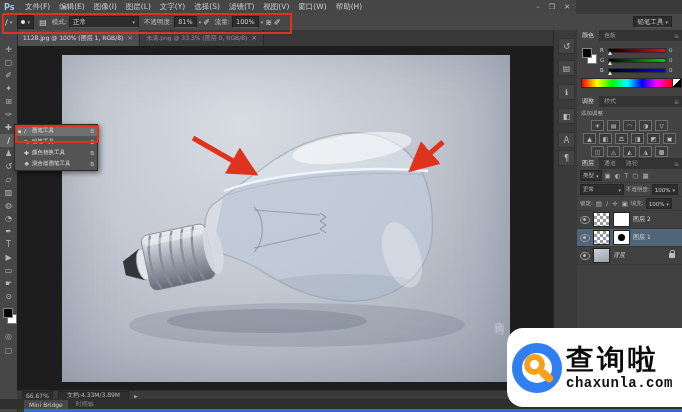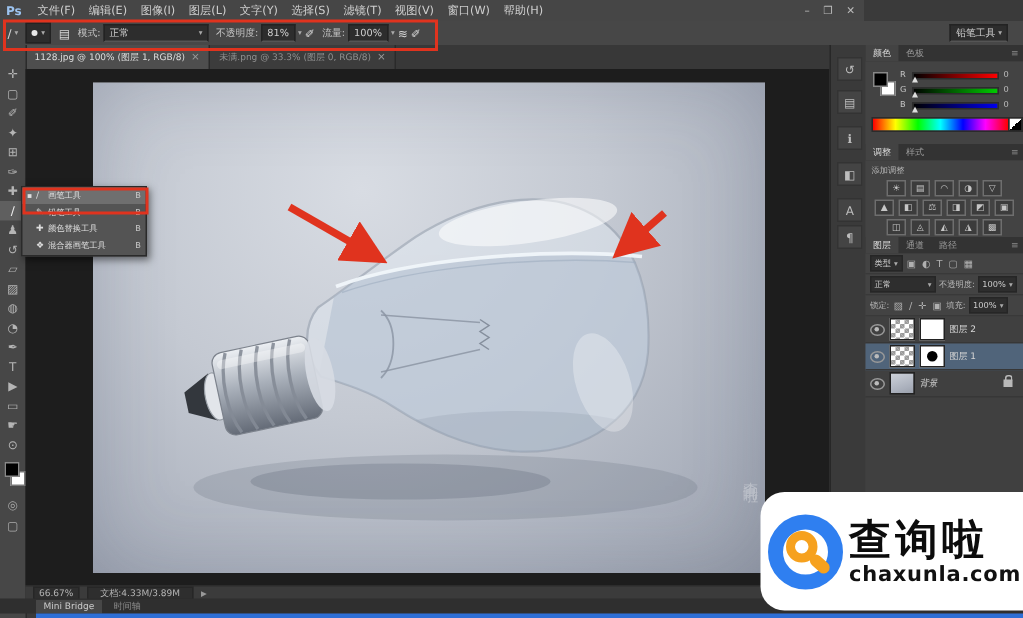--- a/index.html
+++ b/index.html
@@ -159,21 +159,21 @@
   .wm-logo{position:relative;width:50px;height:50px;margin-left:5px;flex:none;}
   .wm-ring{position:absolute;left:0;top:0;width:50px;height:50px;box-sizing:border-box;
            border:10px solid #2f7ff0;border-radius:50%;}
   .wm-lens{position:absolute;left:12px;top:11px;width:21px;height:21px;box-sizing:border-box;
            border:6px solid #f6a11e;border-radius:50%;}
   .wm-handle{position:absolute;left:27px;top:29px;width:15px;height:8px;background:#f6a11e;
              border-radius:4px;transform:rotate(42deg);}
   .wm-text{margin-left:4px;line-height:1;}
   .wm-title{font-family:"DejaVu Serif","Liberation Serif",serif;font-weight:bold;
             font-size:28px;color:#0c0c0c;letter-spacing:3px;white-space:nowrap;}
-  .wm-url{font-size:14px;font-weight:bold;color:#111;margin-top:2px;letter-spacing:.5px;}
+  .wm-url{font-size:14px;font-weight:bold;color:#111;margin-top:2px;letter-spacing:.5px;font-family:Liberation Mono, monospace;}
 </style>
 </head>
 <body>
 
 <div class="app">
 
   <div class="menubar abs">
     <span class="ps-logo">Ps</span>
     <span class="menu-item">文件(F)</span>
     <span class="menu-item">编辑(E)</span>

